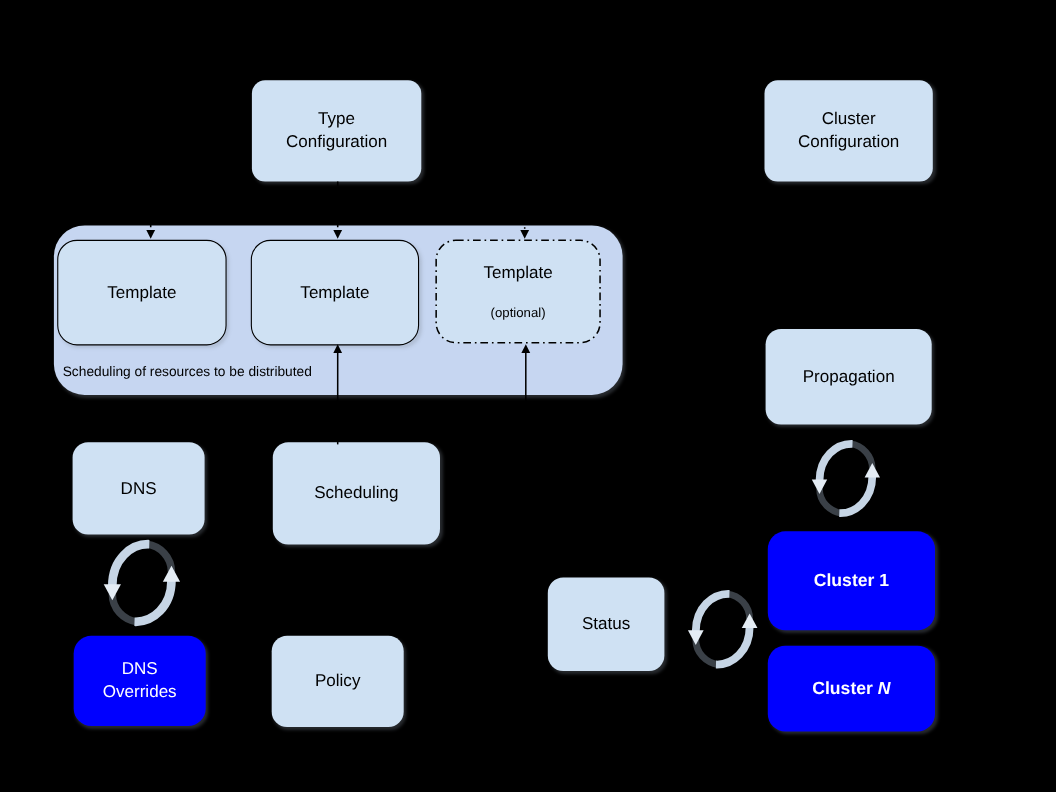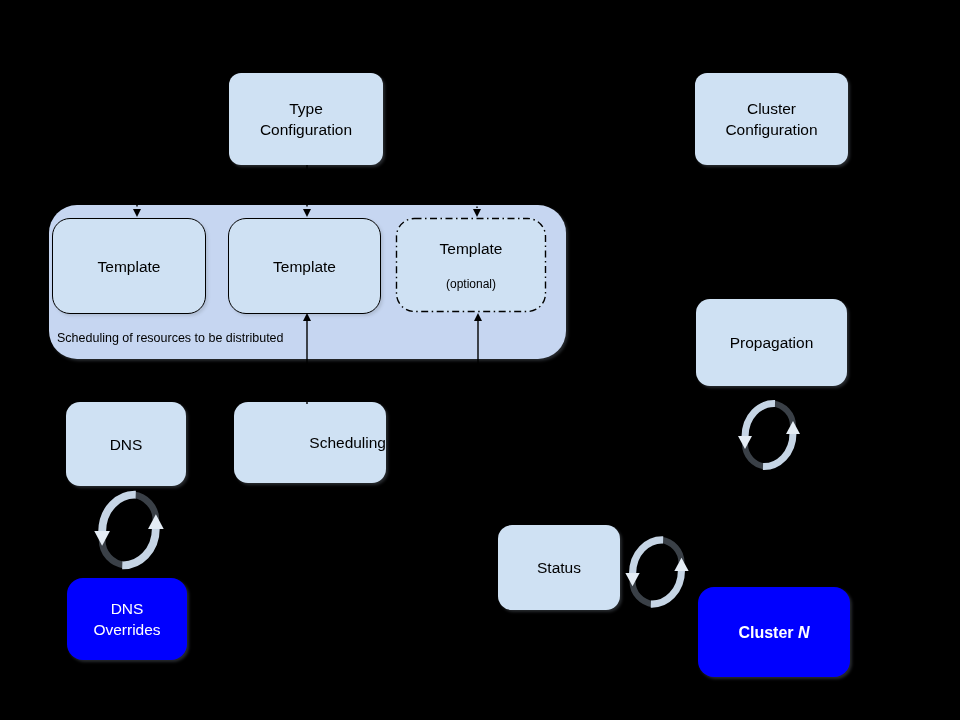--- a/index.html
+++ b/index.html
@@ -69,40 +69,46 @@
     <span>Template</span>
     <span class="sublabel">(optional)</span>
   </div>
 
   <div class="caption" style="left:57px; top:331px;">Scheduling of resources to be distributed</div>
 
   <div class="node" style="left:66px; top:402px; width:120px; height:84px;">
     <span>DNS</span>
   </div>
 
-  <div class="node" style="left:234px; top:402px; width:152px; height:81px;align-items:flex-end;">
+  <div class="node" style="left:248px; top:402px; width:152px; height:93px;">
     <span>Scheduling</span>
   </div>
 
   <div class="node blue regular r16" style="left:67px; top:578px; width:120px; height:82px;">
     <span>DNS</span>
     <span>Overrides</span>
   </div>
 
+  <div class="node" style="left:247px; top:578px; width:120px; height:83px;">
+    <span>Policy</span>
+  </div>
 
   <div class="node" style="left:696px; top:299px; width:151px; height:87px;">
     <span>Propagation</span>
   </div>
 
-  <div class="node" style="left:498px; top:525px; width:122px; height:85px;">
+  <div class="node" style="left:498px; top:525px; width:106px; height:85px;">
     <span>Status</span>
   </div>
 
+  <div class="node blue r16" style="left:698px; top:483px; width:152px; height:90px;">
+    <span>Cluster 1</span>
+  </div>
 
-  <div class="node blue r16" style="left:698px; top:587px; width:152px; height:90px;">
+  <div class="node blue r16" style="left:698px; top:587px; width:152px; height:78px;">
     <span><span>Cluster</span><span class="it">N</span></span>
   </div>
 
   <svg class="overlay" viewBox="0 0 960 720">
 
     <rect class="ob dashdot" x="396.5" y="218.5" width="149" height="93" rx="18"></rect>
 
     <g>
       <line class="cline dash" x1="137" y1="165" x2="137" y2="210"></line>
       <polygon class="ah" points="133,209 141,209 137,217"></polygon>

